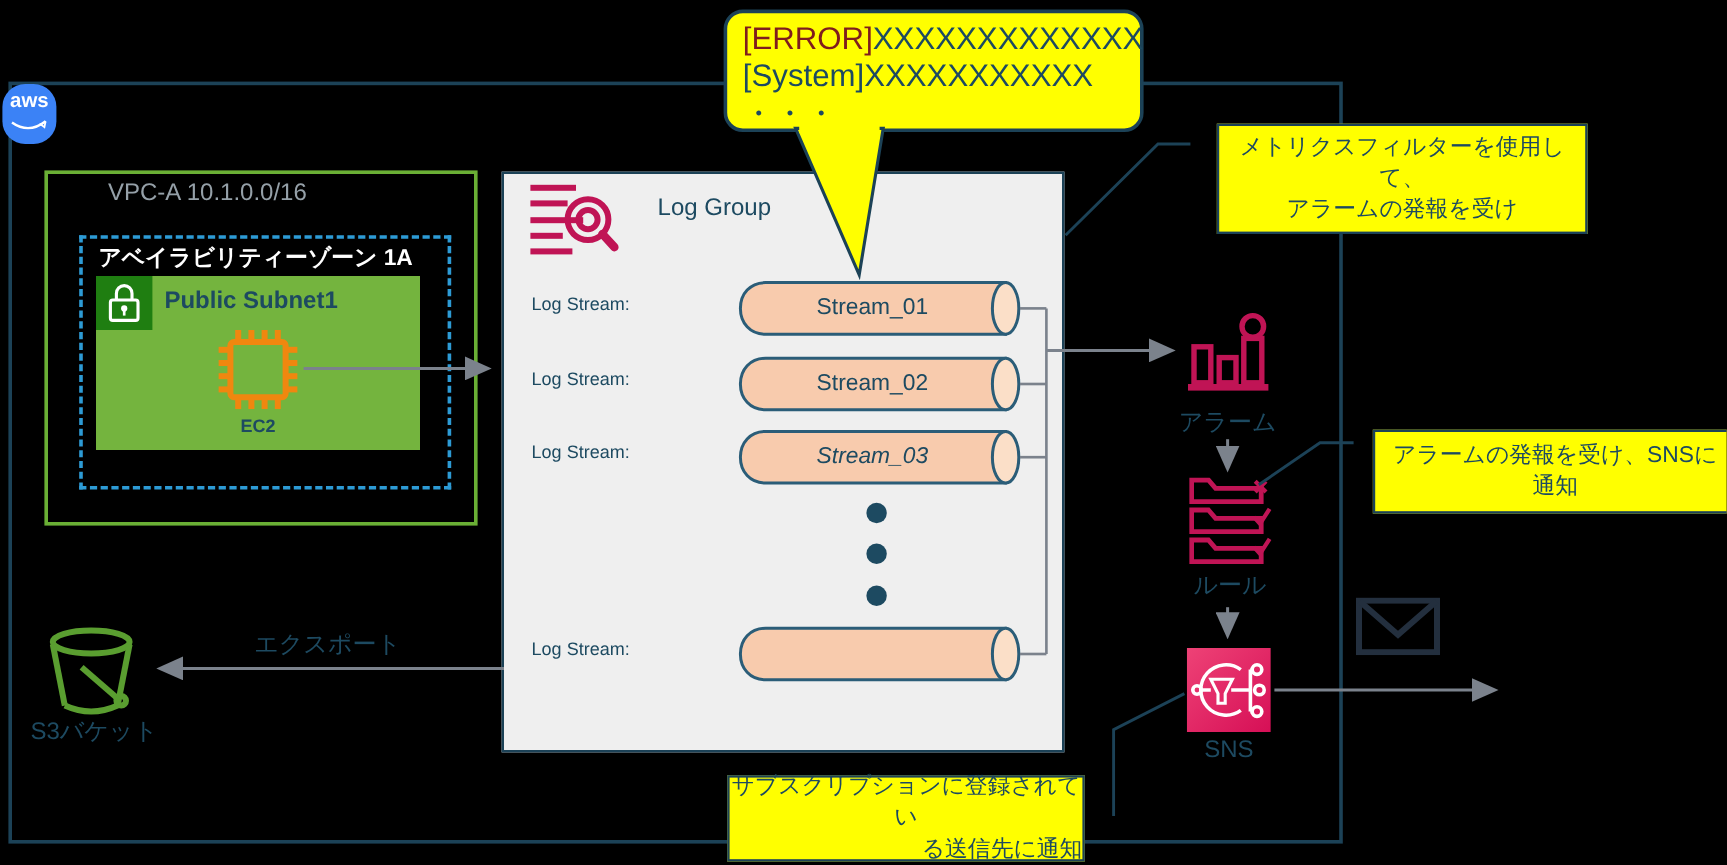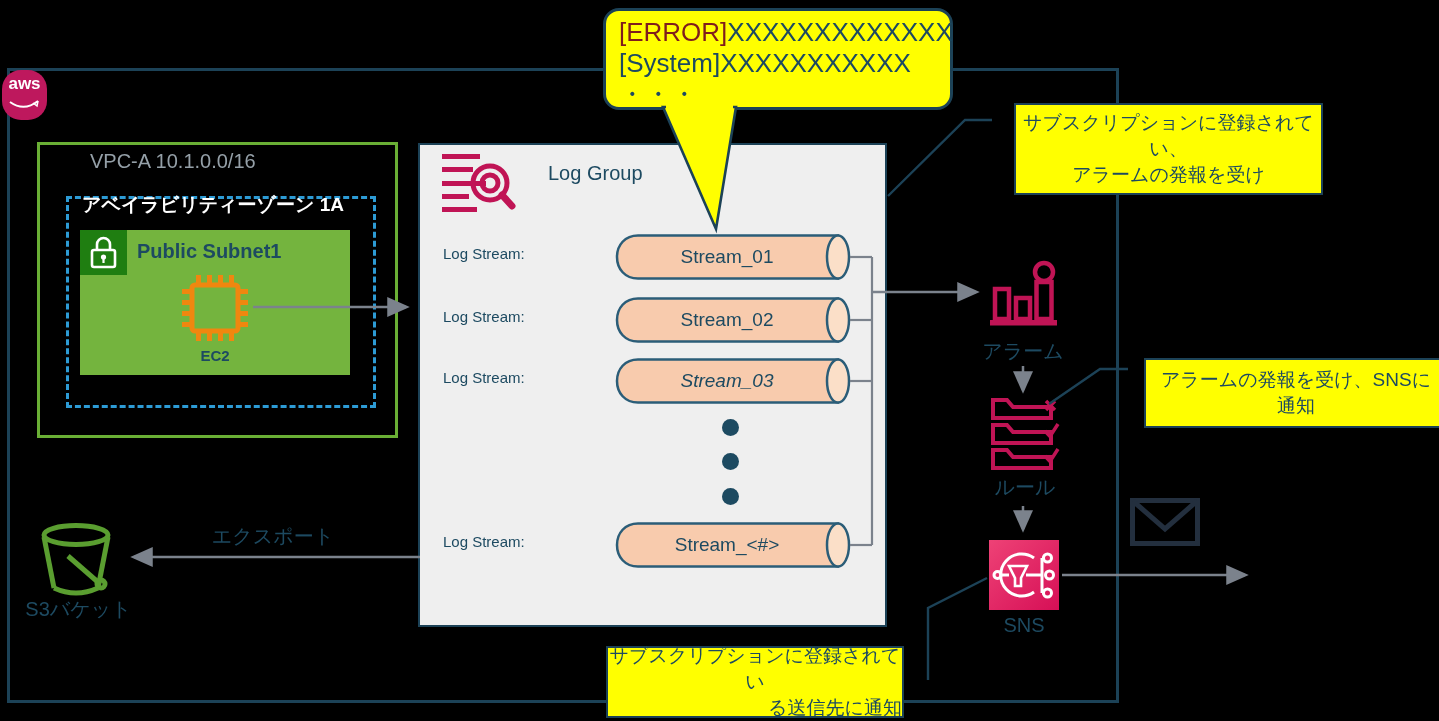--- a/index.html
+++ b/index.html
@@ -2,26 +2,26 @@
 <html><head>
 <meta charset="utf-8">
 <style>
   html,body{margin:0;padding:0;background:#000;}
   .canvas{position:relative;width:1439px;height:721px;background:#000;overflow:hidden;
           font-family:"Liberation Sans","DejaVu Sans",sans-serif;}
   .abs{position:absolute;}
   .navy{color:#1d4a61;}
   
   .aws-boundary{left:7px;top:68px;width:1106px;height:629px;border:3px solid #1c4257;z-index:1;}
-  .aws-logo{left:2px;top:70px;width:45px;height:50px;background:#be185d;z-index:2;color:#fff;border-radius:19px;}
+  .aws-logo{left:2px;top:70px;width:45px;height:50px;background:#3b82f6;z-index:2;color:#fff;border-radius:19px;}
   .aws-logo .t{position:absolute;left:0;top:4px;width:45px;text-align:center;font-weight:bold;font-size:17px;}
   .vpc-box{left:37px;top:142px;width:355px;height:290px;border:3px solid #6aaf35;z-index:2;}
   .vpc-label{left:90px;top:150px;font-size:20px;color:#95a0a8;z-index:3;}
   .az-box{left:66px;top:196px;width:304px;height:206px;border:3px dashed #2d9bd5;z-index:3;}
-  .az-label{left:82px;top:192px;font-size:19px;font-weight:600;color:#ffffff;z-index:4;}
+  .az-label{left:82px;top:202px;font-size:19px;font-weight:600;color:#ffffff;z-index:4;}
   .subnet-box{left:80px;top:230px;width:270px;height:145px;background:#74b43e;z-index:4;}
   .lock-sq{left:0;top:0;width:47px;height:45px;background:#1f7e11;position:absolute;}
   .subnet-label{position:absolute;left:57px;top:10px;font-size:20px;font-weight:bold;color:#1d4a61;}
   
   .lg-box{left:418px;top:143px;width:465px;height:480px;background:#efefef;border:2px solid #1c4257;z-index:3;}
   .lg-title{left:548px;top:162px;font-size:20px;z-index:4;}
   .ls-label{font-size:15px;z-index:4;left:443px;width:120px;}
   .cyl{left:612px;width:240px;height:48px;z-index:4;}
   .cyl span{position:absolute;left:10px;top:13px;width:210px;text-align:center;font-size:19px;color:#1d4a61;}
   .dot{width:17px;height:17px;border-radius:50%;background:#1d4a61;left:722px;z-index:4;}
@@ -139,21 +139,20 @@
       <path d="M 226,2.5 H 26 C 13,2.5 5,12 5,24 C 5,36 13,45.5 26,45.5 H 226 Z" fill="#f8cbad" stroke="#2b5d78" stroke-width="2.5"></path>
       <ellipse cx="226" cy="24" rx="11" ry="21.5" fill="#fbdfc8" stroke="#2b5d78" stroke-width="2.5"></ellipse>
     </svg>
     <span>Stream_03</span>
   </div>
   <div class="abs cyl" style="top:521px;">
     <svg width="240" height="48" viewBox="0 0 240 48">
       <path d="M 226,2.5 H 26 C 13,2.5 5,12 5,24 C 5,36 13,45.5 26,45.5 H 226 Z" fill="#f8cbad" stroke="#2b5d78" stroke-width="2.5"></path>
       <ellipse cx="226" cy="24" rx="11" ry="21.5" fill="#fbdfc8" stroke="#2b5d78" stroke-width="2.5"></ellipse>
     </svg>
-    <span>Stream_&lt;#&gt;</span>
   </div>
 
   <div class="abs dot" style="top:419px;"></div>
   <div class="abs dot" style="top:453px;"></div>
   <div class="abs dot" style="top:488px;"></div>
 
   <svg class="abs lines" style="left:0;top:0;" width="1439" height="721" viewBox="0 0 1439 721">
     <defs>
       <marker id="ag" markerWidth="9" markerHeight="8" refX="7.5" refY="4" orient="auto">
         <path d="M0,0 L9,4 L0,8 z" fill="#7b828c"></path>
@@ -189,21 +188,21 @@
     <div><span class="red">[ERROR]</span><span>XXXXXXXXXXXXX</span></div>
     <div>[System]XXXXXXXXXXX</div>
     <div>・・・</div>
   </div>
   <svg class="abs tail" style="left:640px;top:100px;" width="120" height="140" viewBox="0 0 120 140">
     <polygon points="23,7 96,7 76,129" fill="#ffff00" stroke="#1c4257" stroke-width="2.6"></polygon>
     <rect x="26" y="4" width="67" height="7" fill="#ffff00"></rect>
   </svg>
 
   <div class="abs callout co1">
-    <div>サブスクリプションに登録されてい、</div>
+    <div>メトリクスフィルターを使用して、</div>
     <div>アラームの発報を受け</div>
   </div>
   <div class="abs callout co2">
     <div>アラームの発報を受け、SNSに</div>
     <div>通知</div>
   </div>
   <div class="abs callout co3">
     <div>サブスクリプションに登録されてい</div>
     <div>る送信先に通知</div>
   </div>

